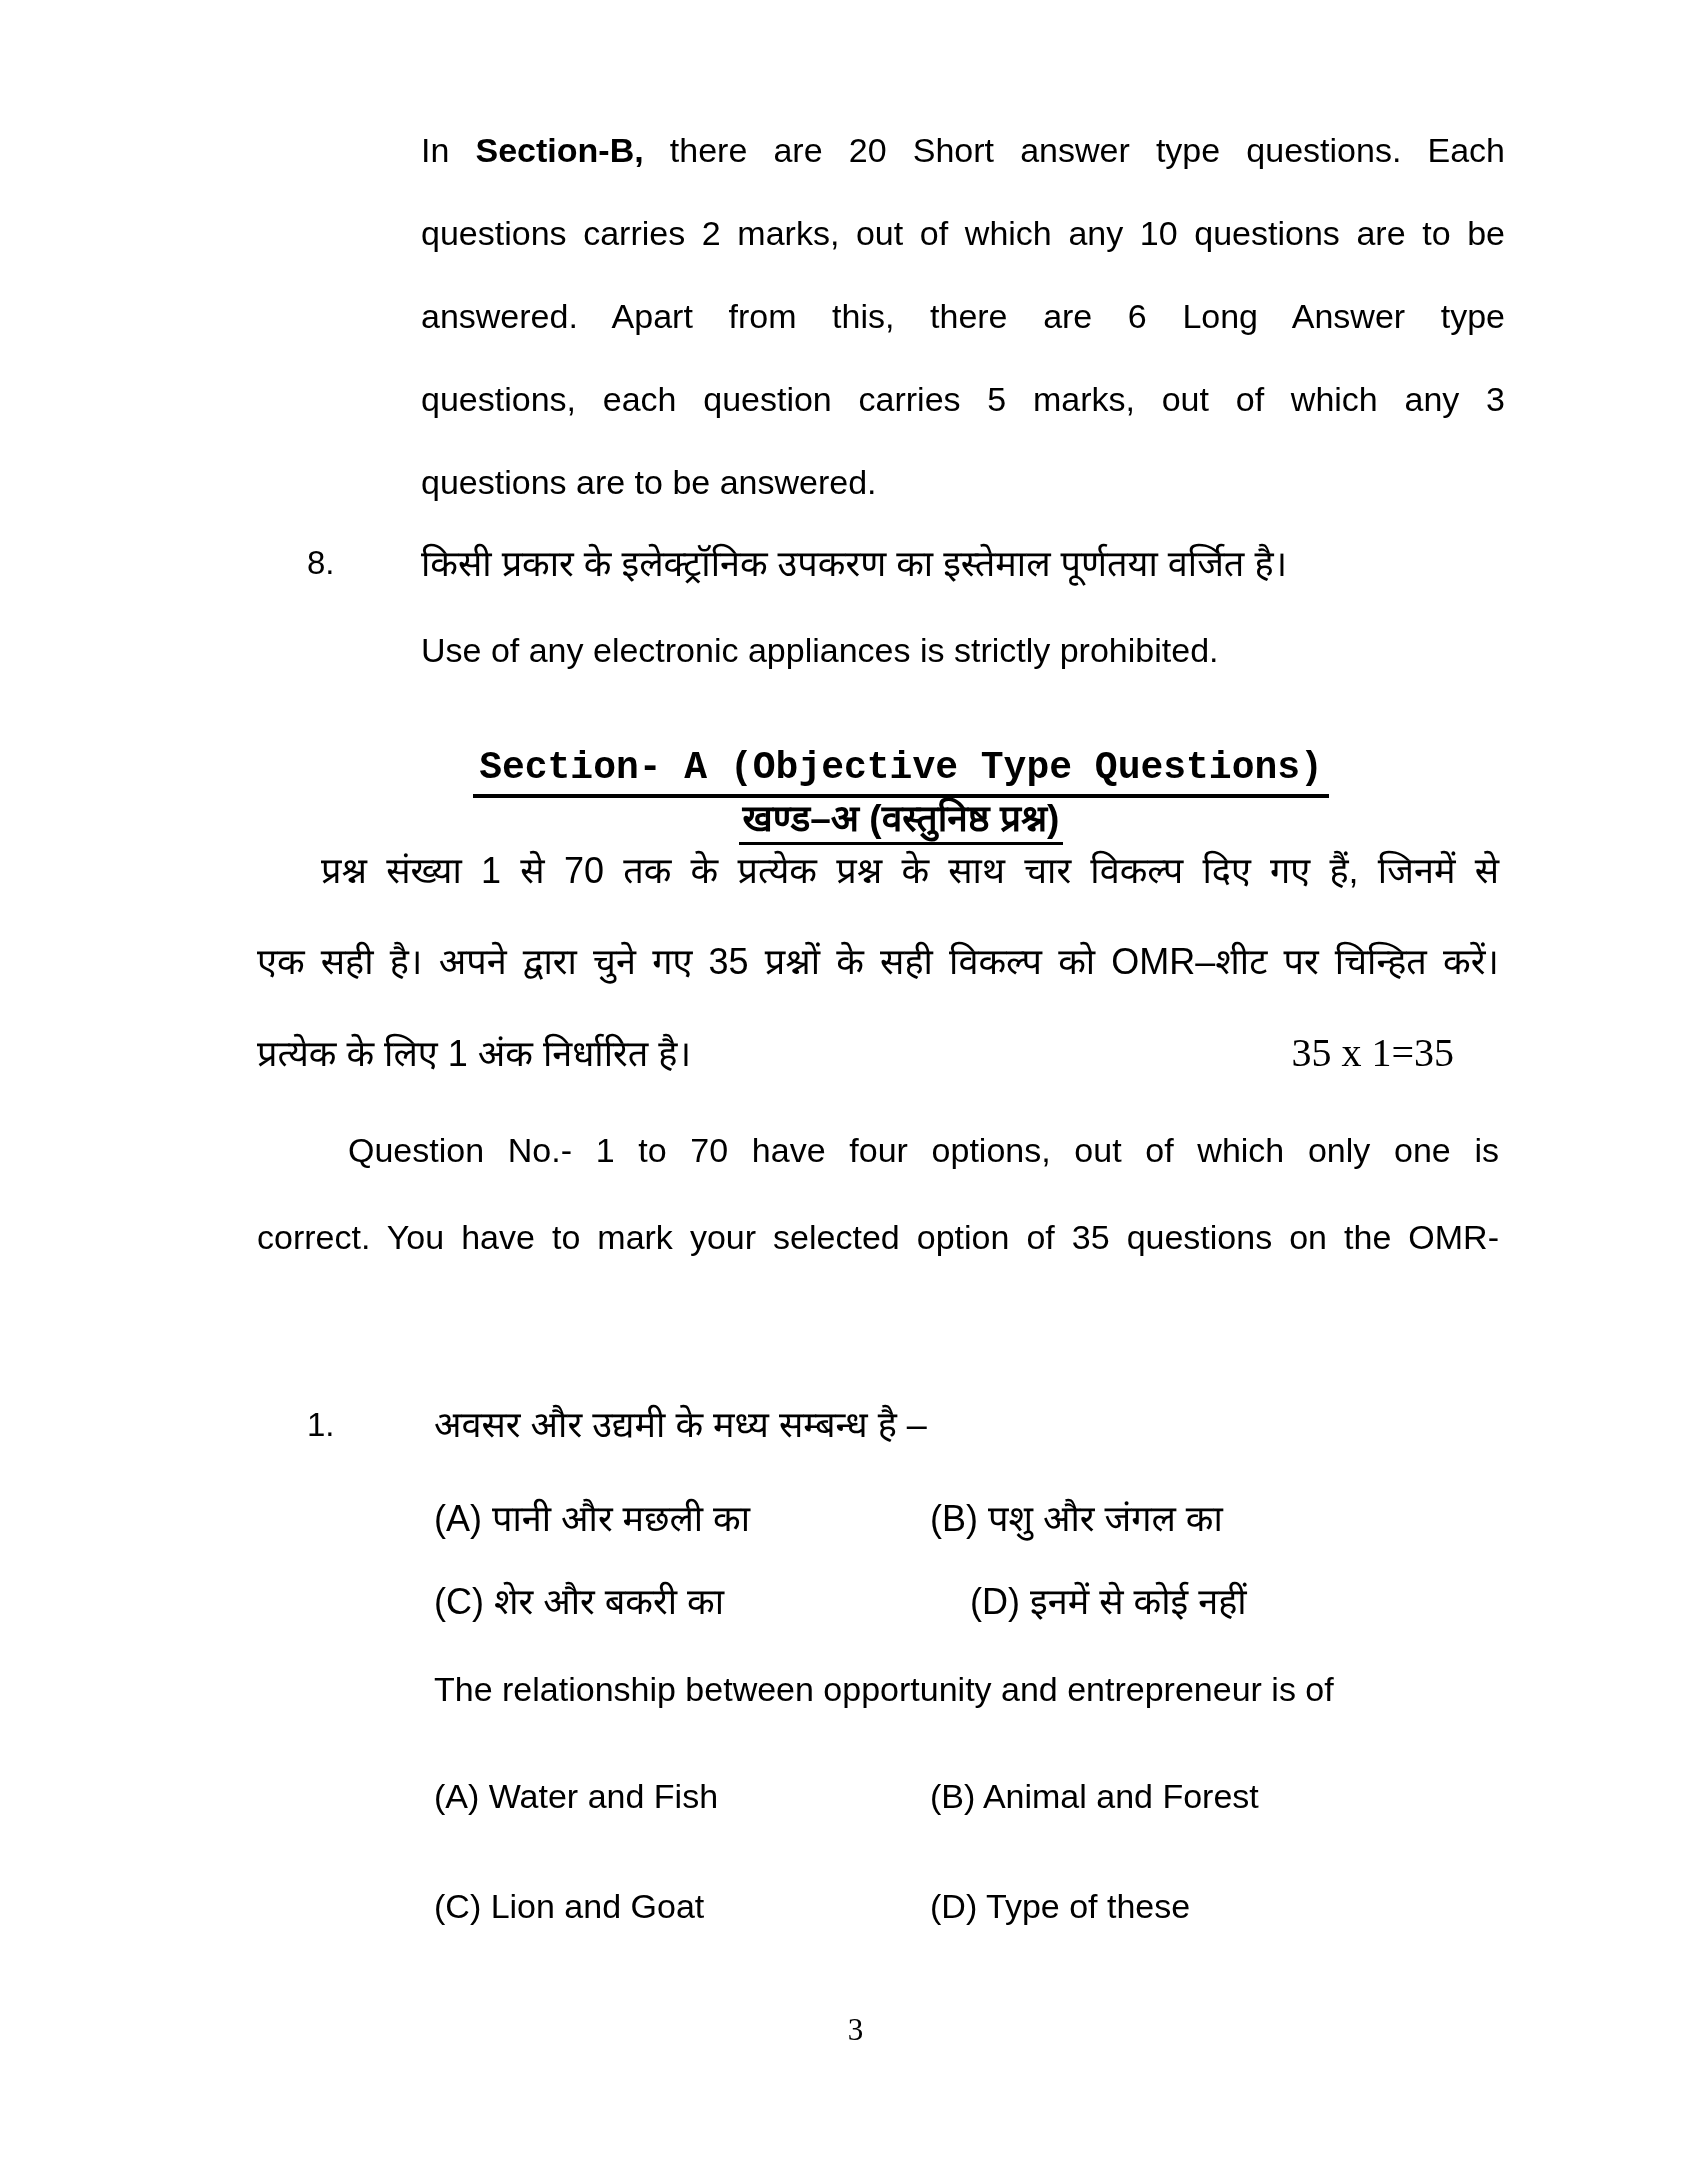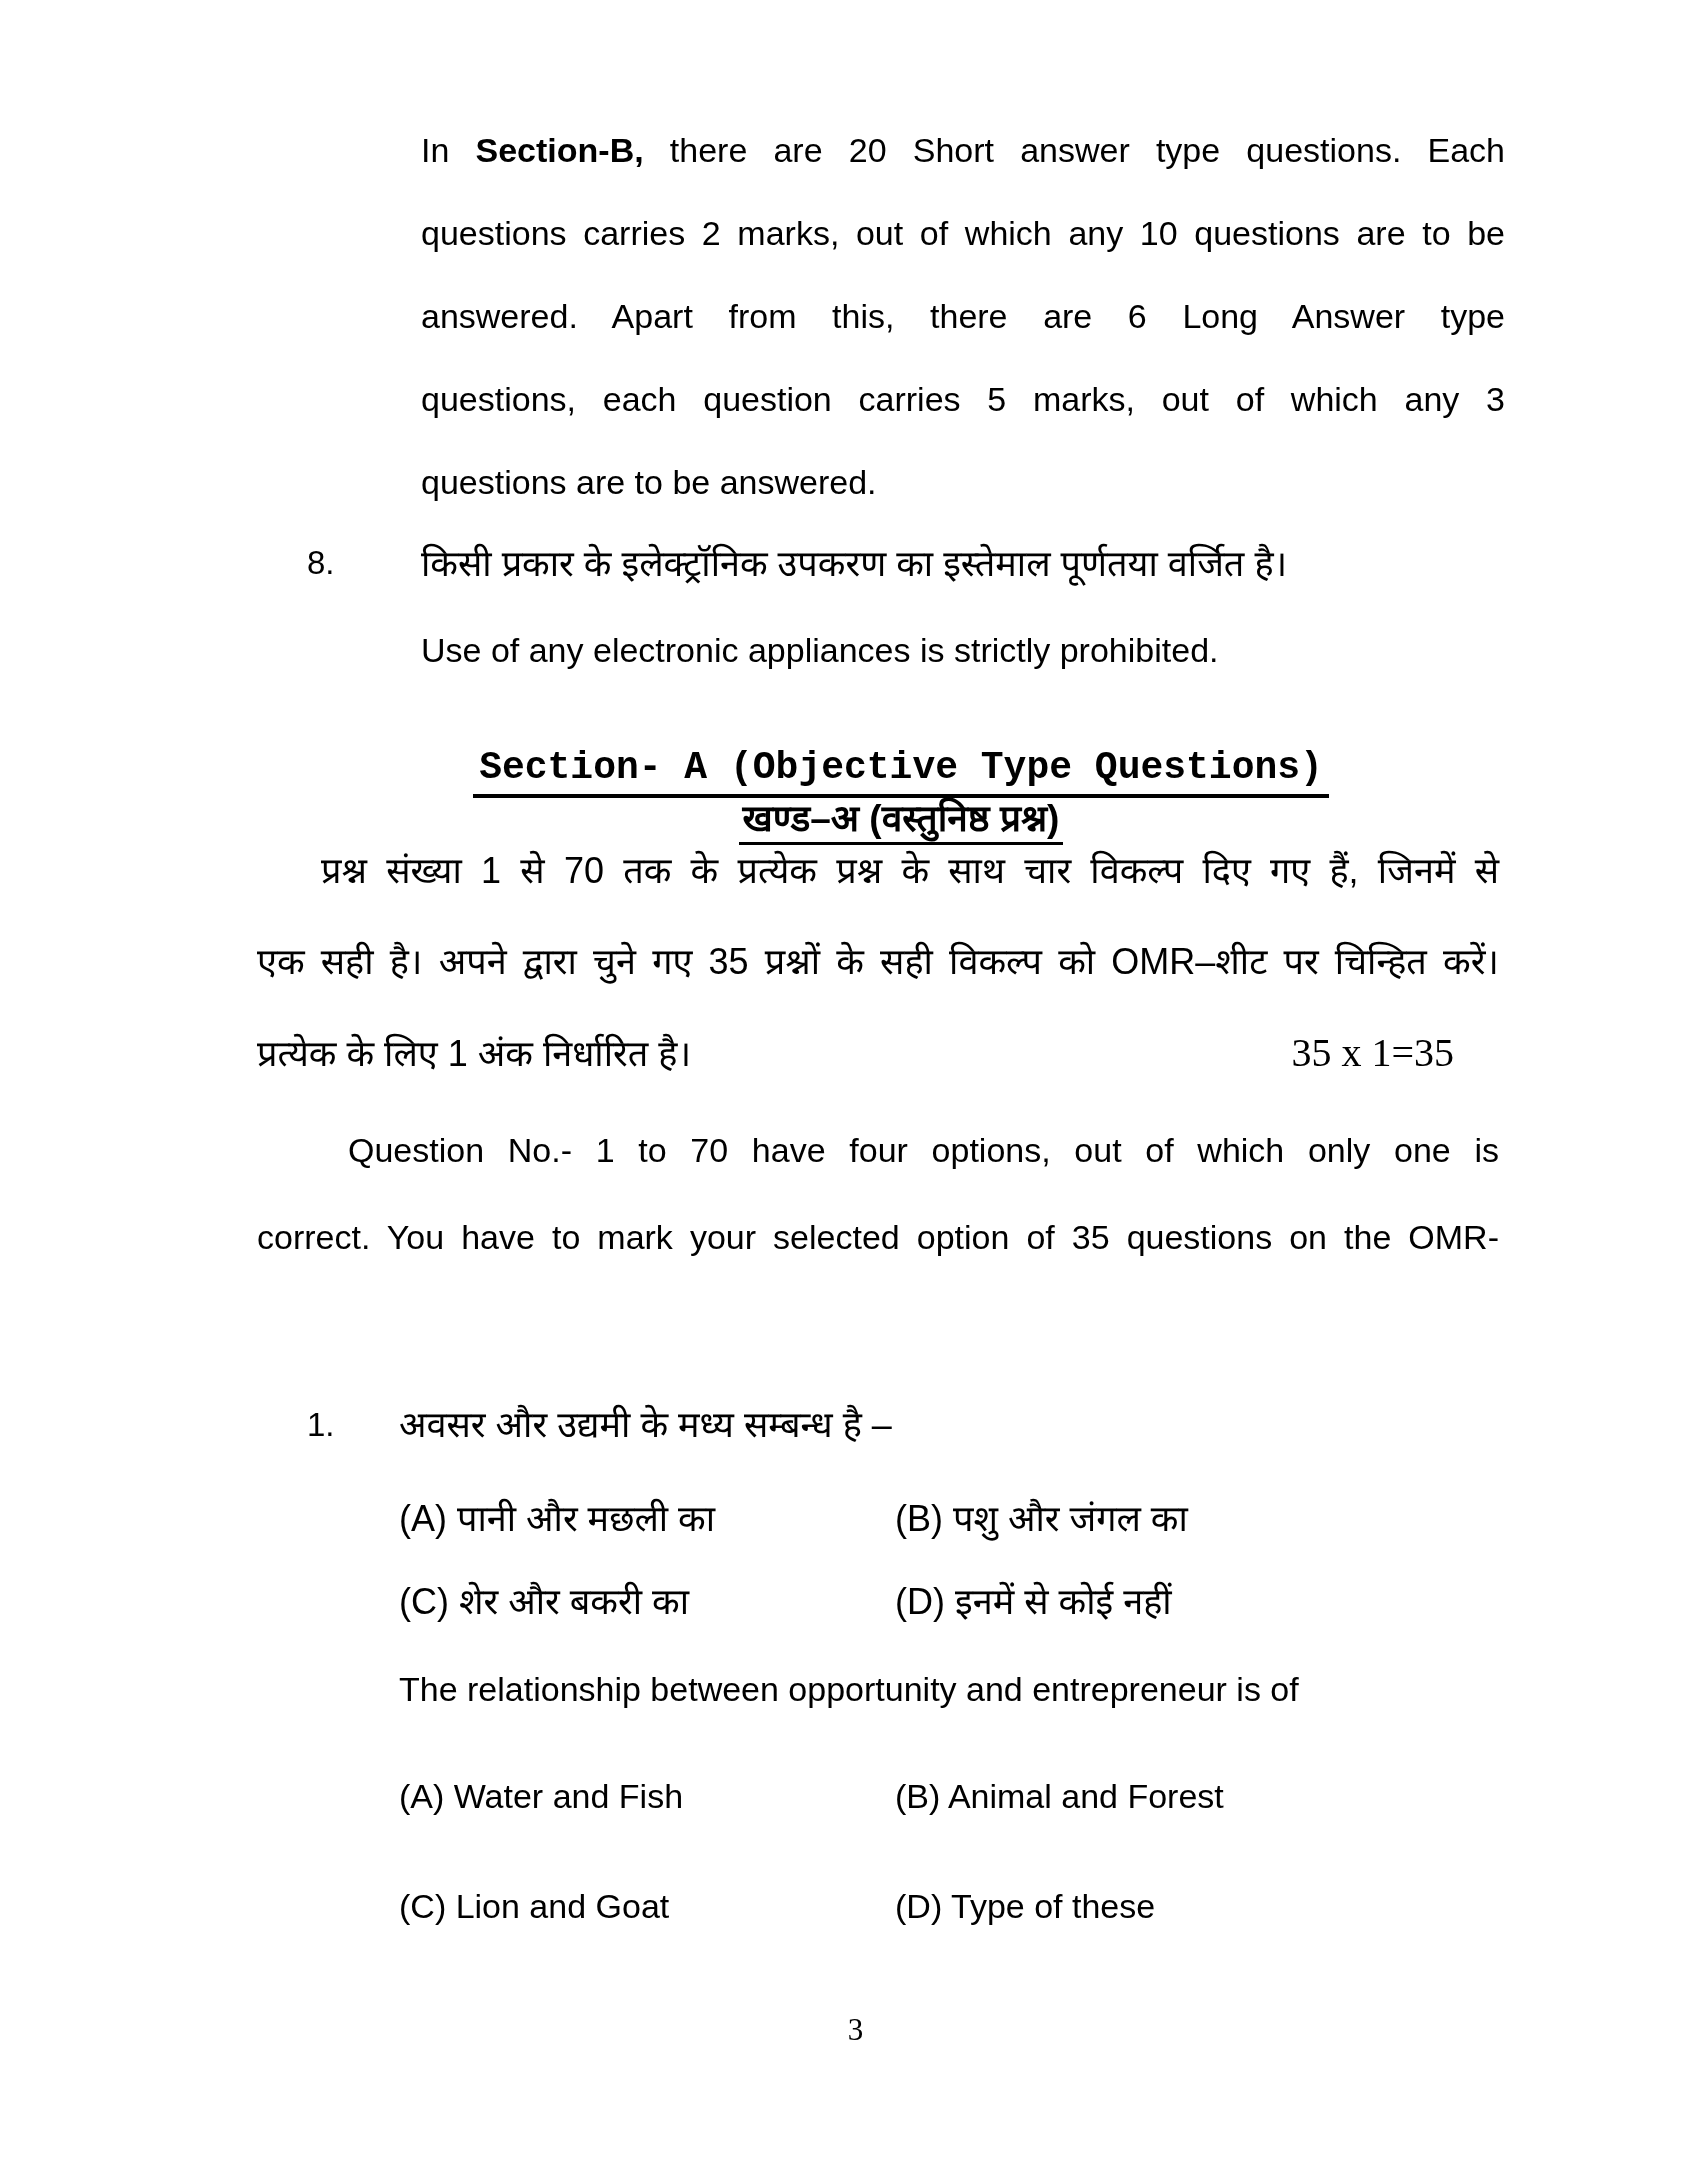--- a/index.html
+++ b/index.html
@@ -35,27 +35,27 @@
   .ind1{text-indent:64px;}
 
   .p-einst{position:absolute;left:257px;width:1242px;top:1107px;}
   .p-einst .ln{line-height:87px;}
   .ind2{text-indent:91px;}
 
   .flexrow{display:flex;justify-content:space-between;align-items:baseline;}
   .marks-serif{font-family:"Liberation Serif",serif;font-size:40px;margin-right:45px;}
   .marks-sans{margin-right:117px;}
 
-  .qrow{position:absolute;left:399px;width:1082px;line-height:83px;white-space:nowrap;}
+  .qrow{position:absolute;left:434px;width:1082px;line-height:83px;white-space:nowrap;}
   .opts{display:flex;}
   .c1{width:496px;flex:0 0 496px;}
   .c2{flex:1;}
   .stem-hi{top:1383px;}
   .r1{top:1477px;align-items:center;}
-  .r2{top:1560px;}
+  .r2{top:1560px;gap:40px;}
   .stem-en{top:1648px;}
   .r3{top:1755px;}
   .r4{top:1865px;}
 
   .pageno{position:absolute;left:0;right:0;top:2008px;text-align:center;
           font-family:"Liberation Serif",serif;font-size:31px;line-height:44px;}
 </style>
 </head>
 <body>
 

